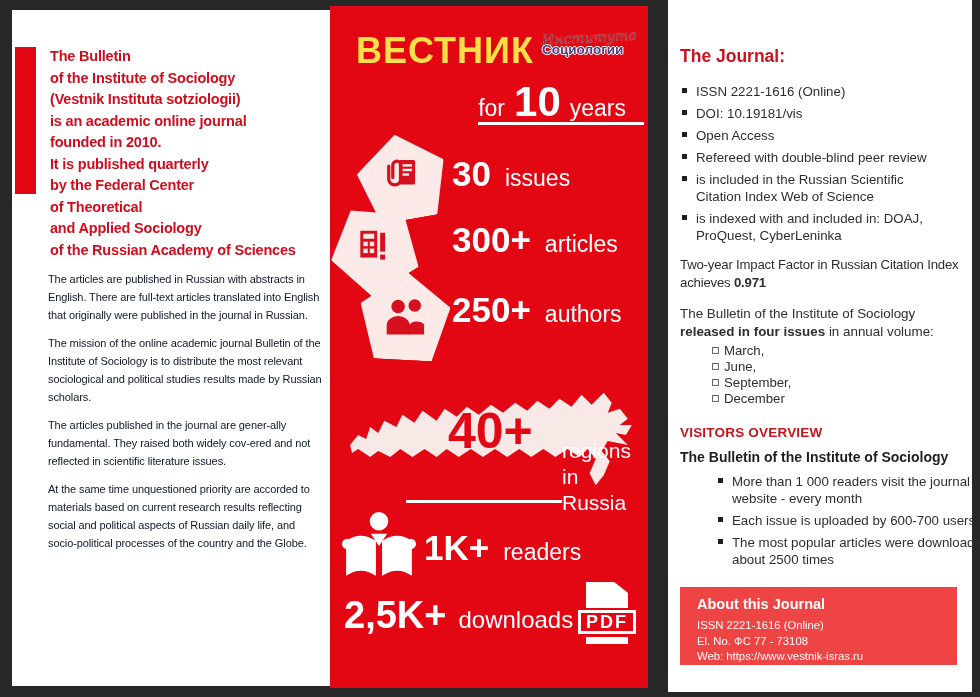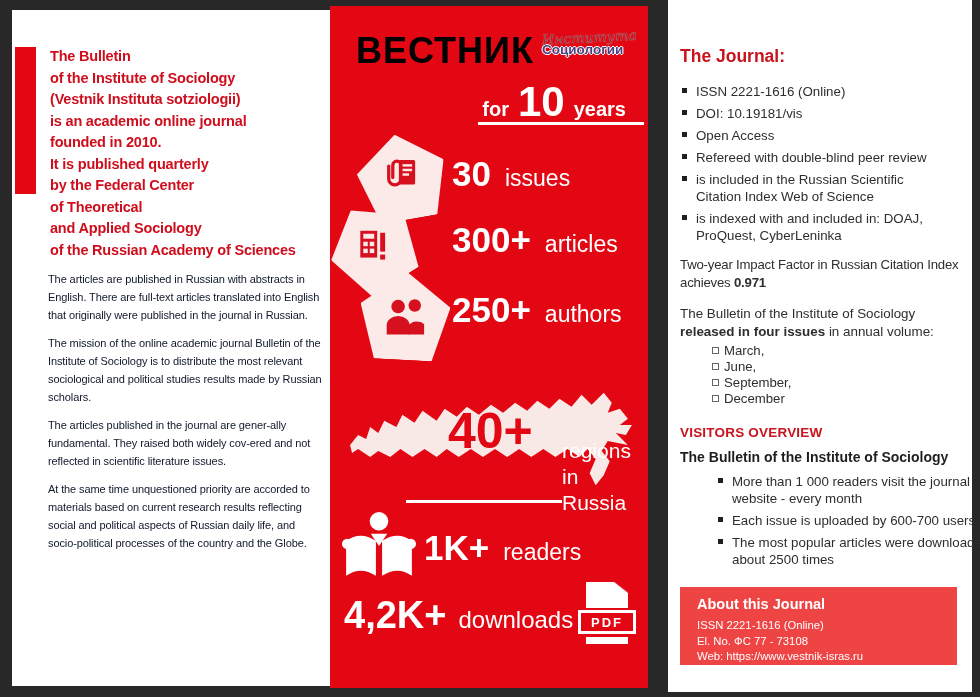--- a/index.html
+++ b/index.html
@@ -17,28 +17,28 @@
   .intro{position:absolute;left:38px;top:36px;width:276px;color:#cf0e1d;
     font-weight:bold;font-size:14.5px;line-height:21.5px;letter-spacing:-0.2px;}
   .intro-line{white-space:nowrap;}
   .paras{position:absolute;left:36px;top:260px;width:278px;color:#0f172a;
     font-size:11px;line-height:18px;letter-spacing:-0.1px;}
   .para{margin-bottom:10px;}
 
   
   .center-panel{left:330px;top:6px;width:318px;height:682px;background:#e30613;color:#fff;}
   .logo-title{position:absolute;left:26px;top:24px;font-size:36px;font-weight:bold;
-    letter-spacing:1px;color:#000000;}
+    letter-spacing:1px;color:#fde047;}
   .logo-sub{position:absolute;left:212px;top:25px;width:110px;line-height:13px;}
   .logo-sub-script{display:block;font-family:"DejaVu Serif", serif;font-style:italic;
     font-size:14px;color:#8c2f3a;text-shadow:0 0 1px #f3c9c9;transform:rotate(-3deg);}
   .logo-sub-name{display:block;font-size:13.5px;font-weight:bold;color:#4a4080;margin-top:-1px;
     text-shadow:1px 0 0 #fff,-1px 0 0 #fff,0 1px 0 #fff,0 -1px 0 #fff;}
   .anniv{position:absolute;right:22px;top:72px;display:flex;align-items:baseline;gap:9px;}
-  .anniv .pre,.anniv .suf{font-size:20px;font-weight:bold;}
+  .anniv .pre,.anniv .suf{font-size:23px;font-weight:normal;}
   .anniv .num{font-size:42px;font-weight:bold;}
   .rule{position:absolute;background:#fff;height:2.5px;}
   .rule-top{left:148px;top:116px;width:166px;}
   .rule-map{left:76px;top:494px;width:156px;}
 
   .pent{position:absolute;background:#fbeae8;
     clip-path:polygon(50% 0%,100% 38%,82% 100%,18% 100%,0% 38%);
     display:flex;align-items:center;justify-content:center;}
   .pent svg{width:52%;height:52%;}
   .pent1{left:28px;top:128px;width:88px;height:86px;transform:rotate(-10deg);}
@@ -66,21 +66,21 @@
   .downloads-row .stat-value{font-size:38px;}
   .downloads-row .stat-label{font-size:24px;}
 
   .pdf-icon{position:absolute;left:248px;top:576px;width:58px;}
   .pdf-sheet{width:42px;height:26px;margin:0 auto;background:#fff;position:relative;
     clip-path:polygon(0 0,68% 0,100% 40%,100% 100%,0 100%);}
   .pdf-sheet:after{content:"";position:absolute;right:0;top:0;border-style:solid;
     border-width:0 14px 11px 0;border-color:transparent #e30613 transparent transparent;}
   .pdf-band{width:52px;height:18px;border:3px solid #fff;margin:2px auto 0;background:#e30613;
     display:flex;align-items:center;justify-content:center;
-    font-size:13px;font-weight:bold;color:#fff;letter-spacing:2px;}
+    font-size:18px;font-weight:bold;color:#fff;letter-spacing:2px;}
   .pdf-foot{width:42px;height:7px;background:#fff;margin:3px auto 0;}
 
   
   .right-panel{left:668px;top:0;width:304px;height:692px;background:#ffffff;color:#2e2e2e;}
   .gap-wedge{position:absolute;left:668px;top:0;width:40px;height:46px;background:#282828;
     clip-path:polygon(0 0,100% 0,0 100%);}
   .rp-title{margin:46px 0 0 12px;font-size:17.5px;font-weight:bold;color:#c8141e;}
   .rp-list{margin-top:16px;width:282px;font-size:13.3px;}
   .jb-item{position:relative;padding-left:28px;margin-bottom:5px;line-height:17px;}
   .jb-item::before{content:"";position:absolute;left:14px;top:5px;width:5px;height:5px;background:#1f1f1f;}
@@ -202,21 +202,21 @@
         <circle cx="5" cy="33" r="5" fill="#fff"></circle>
         <circle cx="67" cy="33" r="5" fill="#fff"></circle>
       </svg>
     </div>
     <div class="stat-row stat-readers">
       <span class="stat-value">1K+</span>
       <span class="stat-label">readers</span>
     </div>
 
     <div class="downloads-row">
-      <span class="stat-value">4,2K+</span>
+      <span class="stat-value">2,5K+</span>
       <span class="stat-label">downloads</span>
     </div>
     <div class="pdf-icon">
       <div class="pdf-sheet"></div>
       <div class="pdf-band">PDF</div>
       <div class="pdf-foot"></div>
     </div>
   </div>
 
   <div class="gap-wedge"></div>

